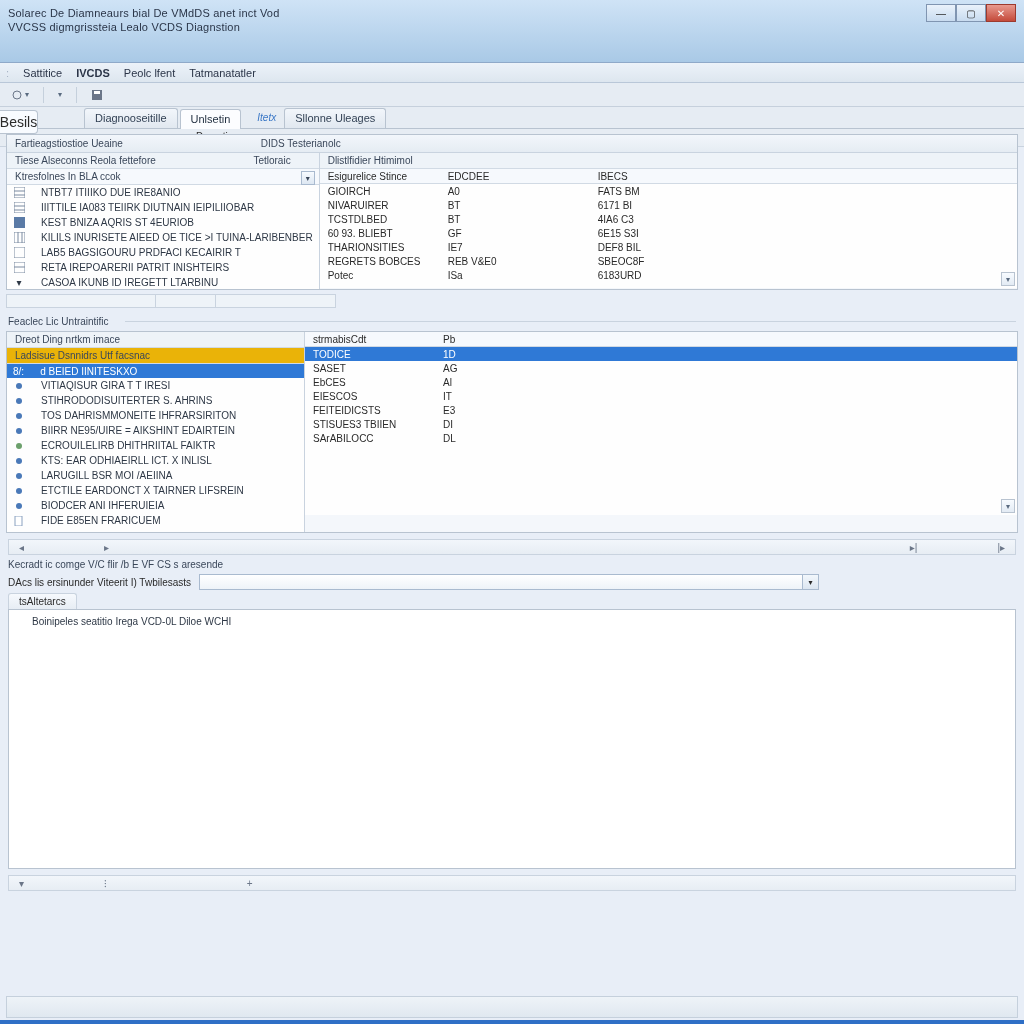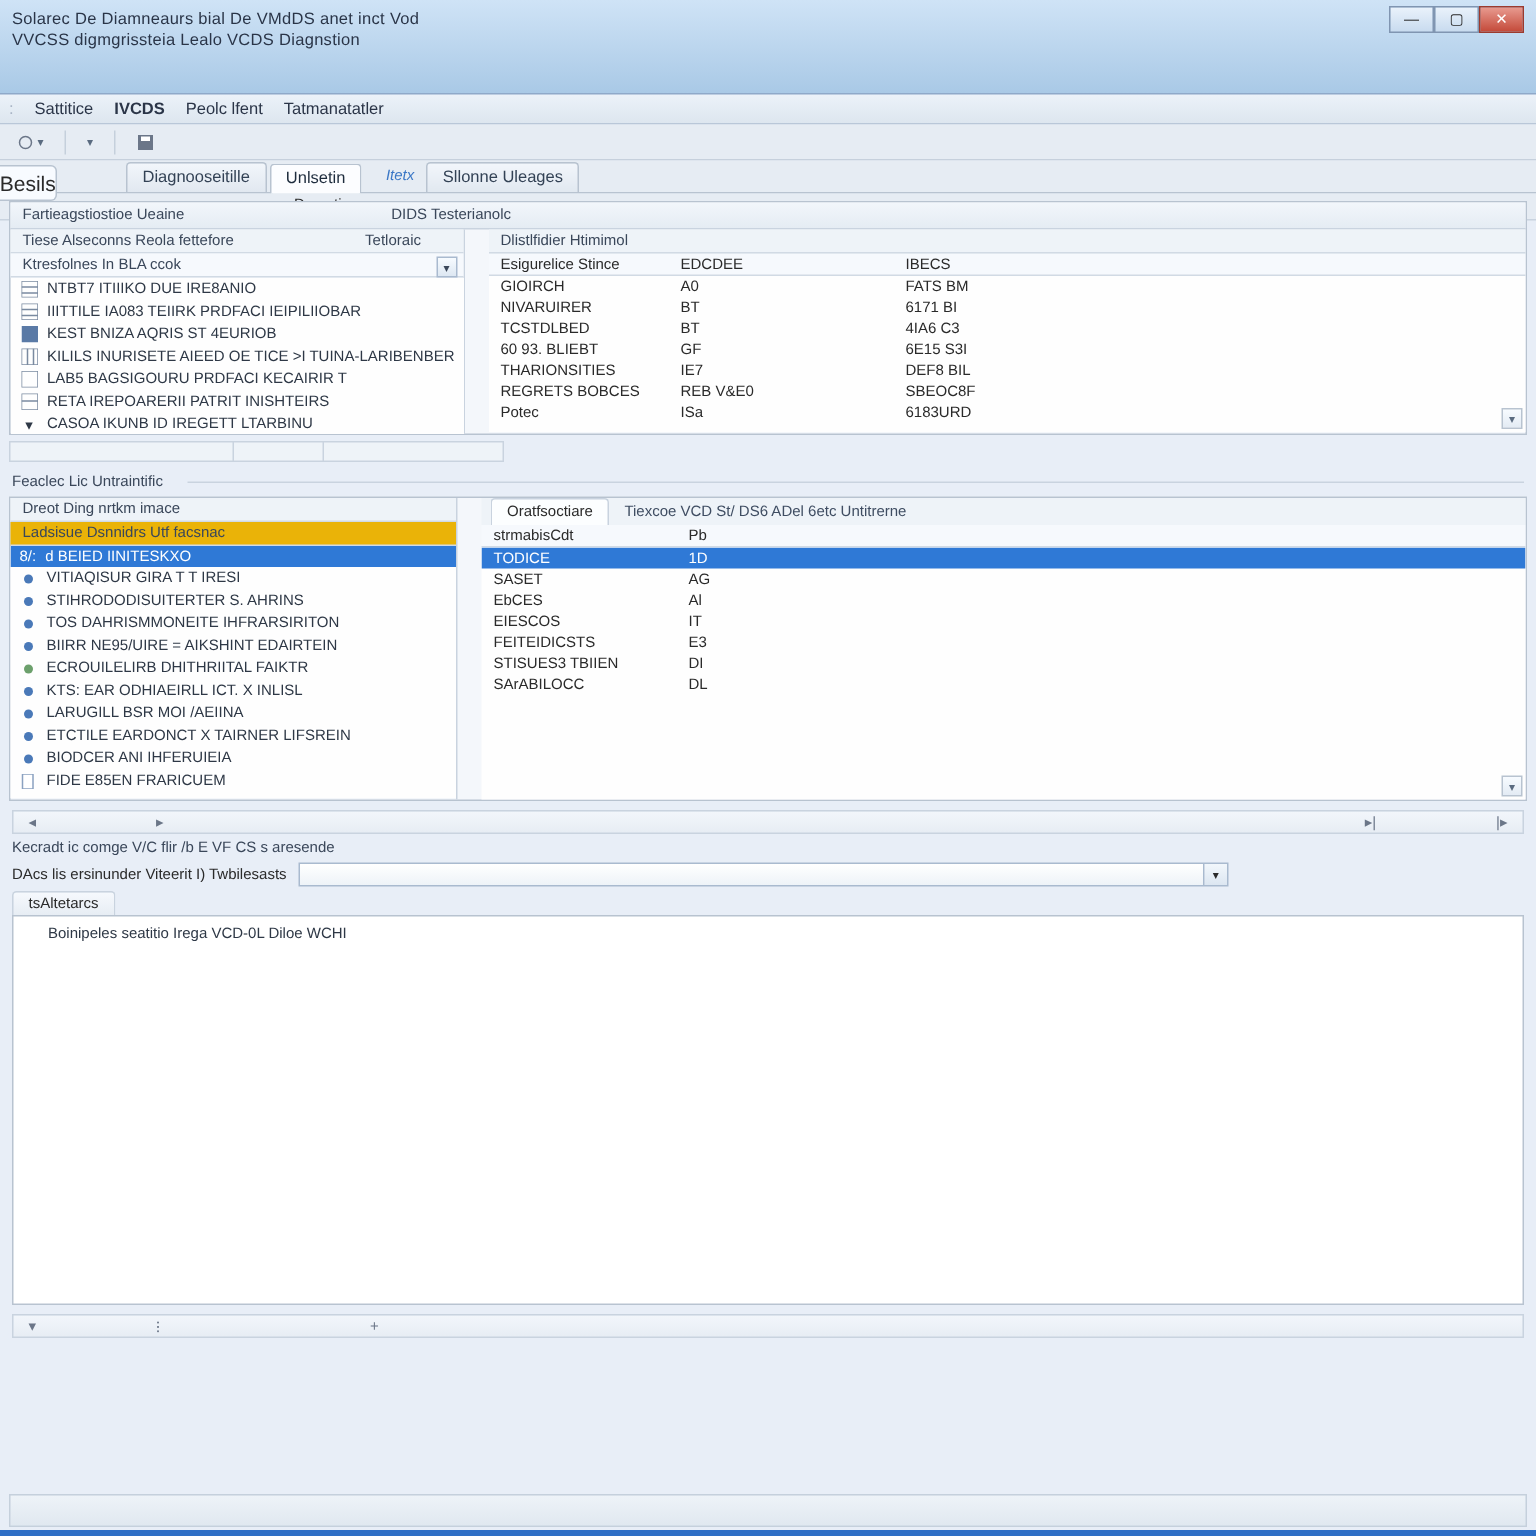--- a/index.html
+++ b/index.html
@@ -70,29 +70,29 @@
     border: 1px solid #b8c3d0; background:#f4f7fb;
   }
   .panel-hdr {
     display:flex; align-items:center; gap: 18px; padding: 3px 8px;
     font-size: 10px; color:#3a475a;
     background: linear-gradient(180deg,#f2f6fb,#e5ecf3);
     border-bottom:1px solid #c9d3df;
   }
   .split { display:flex; }
   .pane { flex:1; border-right:1px solid #c9d3df; min-height: 120px; }
-  .pane:last-child { border-right:none;margin-left:16px; }
+  .pane:last-child { border-right:none; }
   .pane-hdr {
     display:flex; align-items:flex-start; gap: 28px; padding: 2px 8px;
     font-size: 10px; color:#3a475a; background:#eef3f8; border-bottom:1px solid #d1dae4;
     position: relative;
   }
   .pane-hdr .dd { position:absolute; right:4px; top:2px; width:14px; height:14px; border:1px solid #a9bacf; background:linear-gradient(180deg,#f7fbff,#dde7f2); display:flex;align-items:center;justify-content:center; font-size:8px;}
   .list { background:#fefefe; overflow:auto; }
-  .row { display:flex; align-items:center; gap: 6px; padding: 1.5px 6px; font-size:10px; color:#2e3846; white-space:nowrap; }
+  .row { display:flex; align-items:center; gap: 16px; padding: 1.5px 6px; font-size:10px; color:#2e3846; white-space:nowrap; }
   .row.sel { background:#2f79d6; color:#fff; }
   .row .ico { width:12px; height:12px; display:inline-flex; align-items:center; justify-content:center; }
   .grid { display:grid; grid-template-columns: 120px 150px 1fr; }
   .grid .cell { padding: 1.5px 8px; font-size:10px; border-bottom:0; }
   
   .section-title {
     display:flex; align-items:center; gap:8px; margin: 8px 8px 2px 8px; font-size:10px; color:#3a475a;
   }
   .section-title::after { content:""; flex:1; height:1px; background:#c9d3df; margin-left:8px; }
   
@@ -219,21 +219,21 @@
               <span>NTBT7 ITIIIKO DUE IRE8ANIO</span>
             </div>
           <div class="row">
               <span class="ico">
                 <svg width="11" height="11">
                   <rect width="11" height="11" fill="none" stroke="#7a8aa0"></rect>
                   <line x1="0" y1="4" x2="11" y2="4" stroke="#7a8aa0"></line>
                   <line x1="0" y1="8" x2="11" y2="8" stroke="#7a8aa0"></line>
                 </svg>
               </span>
-              <span>IIITTILE IA083 TEIIRK PRDFACI IEIPILIIOBAR</span>
+              <span>IIITTILE IA083 TEIIRK DIUTNAIN IEIPILIIOBAR</span>
             </div>
           <div class="row">
               <span class="ico">
                 <svg width="11" height="11">
                   <rect width="11" height="11" fill="#5a7aa6"></rect>
                 </svg>
               </span>
               <span>KEST BNIZA AQRIS ST 4EURIOB</span>
             </div>
           <div class="row">
@@ -423,24 +423,20 @@
               <span class="ico">
                 <svg width="10" height="10">
                   <rect x="1" y="0" width="7" height="10" fill="#fff" stroke="#8aa1c0"></rect>
                 </svg>
               </span>
               <span>FIDE E85EN FRARICUEM</span>
             </div>
         </div>
       </div>
       <div class="pane w-right">
-        <div class="innertabs">
-          <div class="itab active">Oratfsoctiare</div>
-          <div class="itab plain">Tiexcoe VCD St/ DS6 ADel 6etc Untitrerne</div>
-        </div>
         <div class="pair-cols" style="background:#f6f9fd; border-bottom:1px solid #d1dae4;">
           <div class="cell">strmabisCdt</div>
           <div class="cell">Pb</div>
         </div>
         <div class="list" style="position:relative">
           <div class="pair-cols sel">
               <div class="cell">TODICE</div>
               <div class="cell">1D</div>
             </div>
           <div class="pair-cols">

